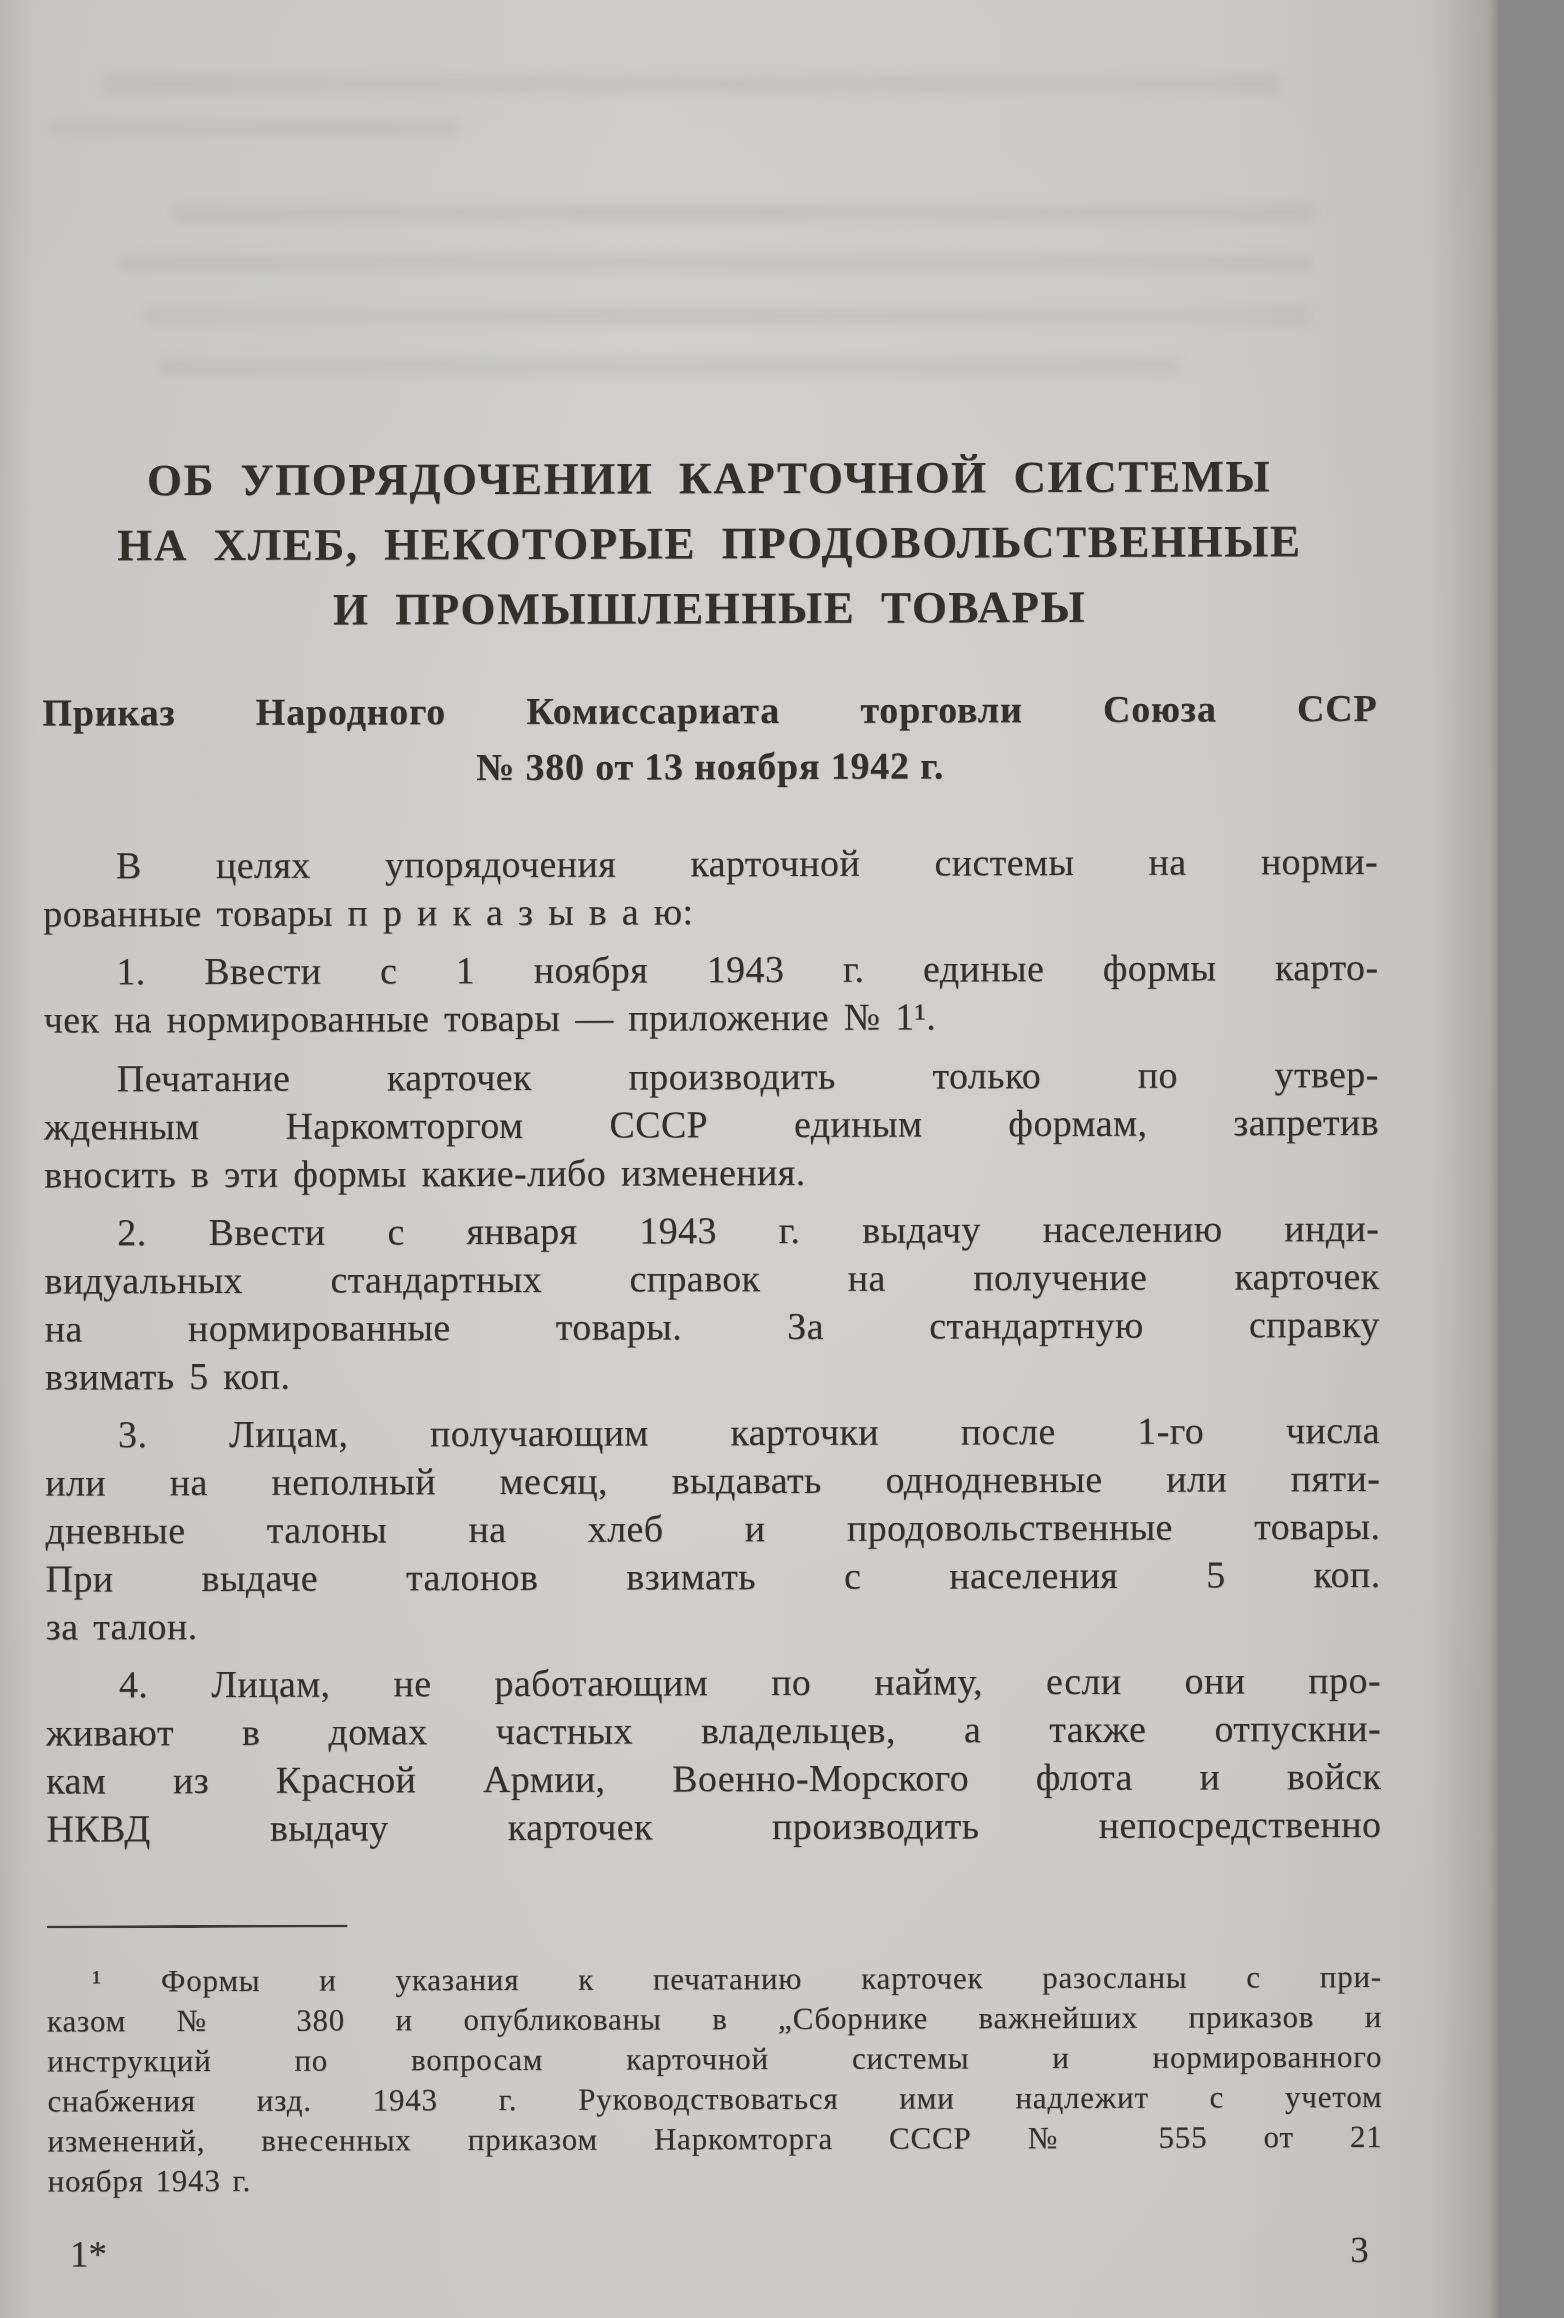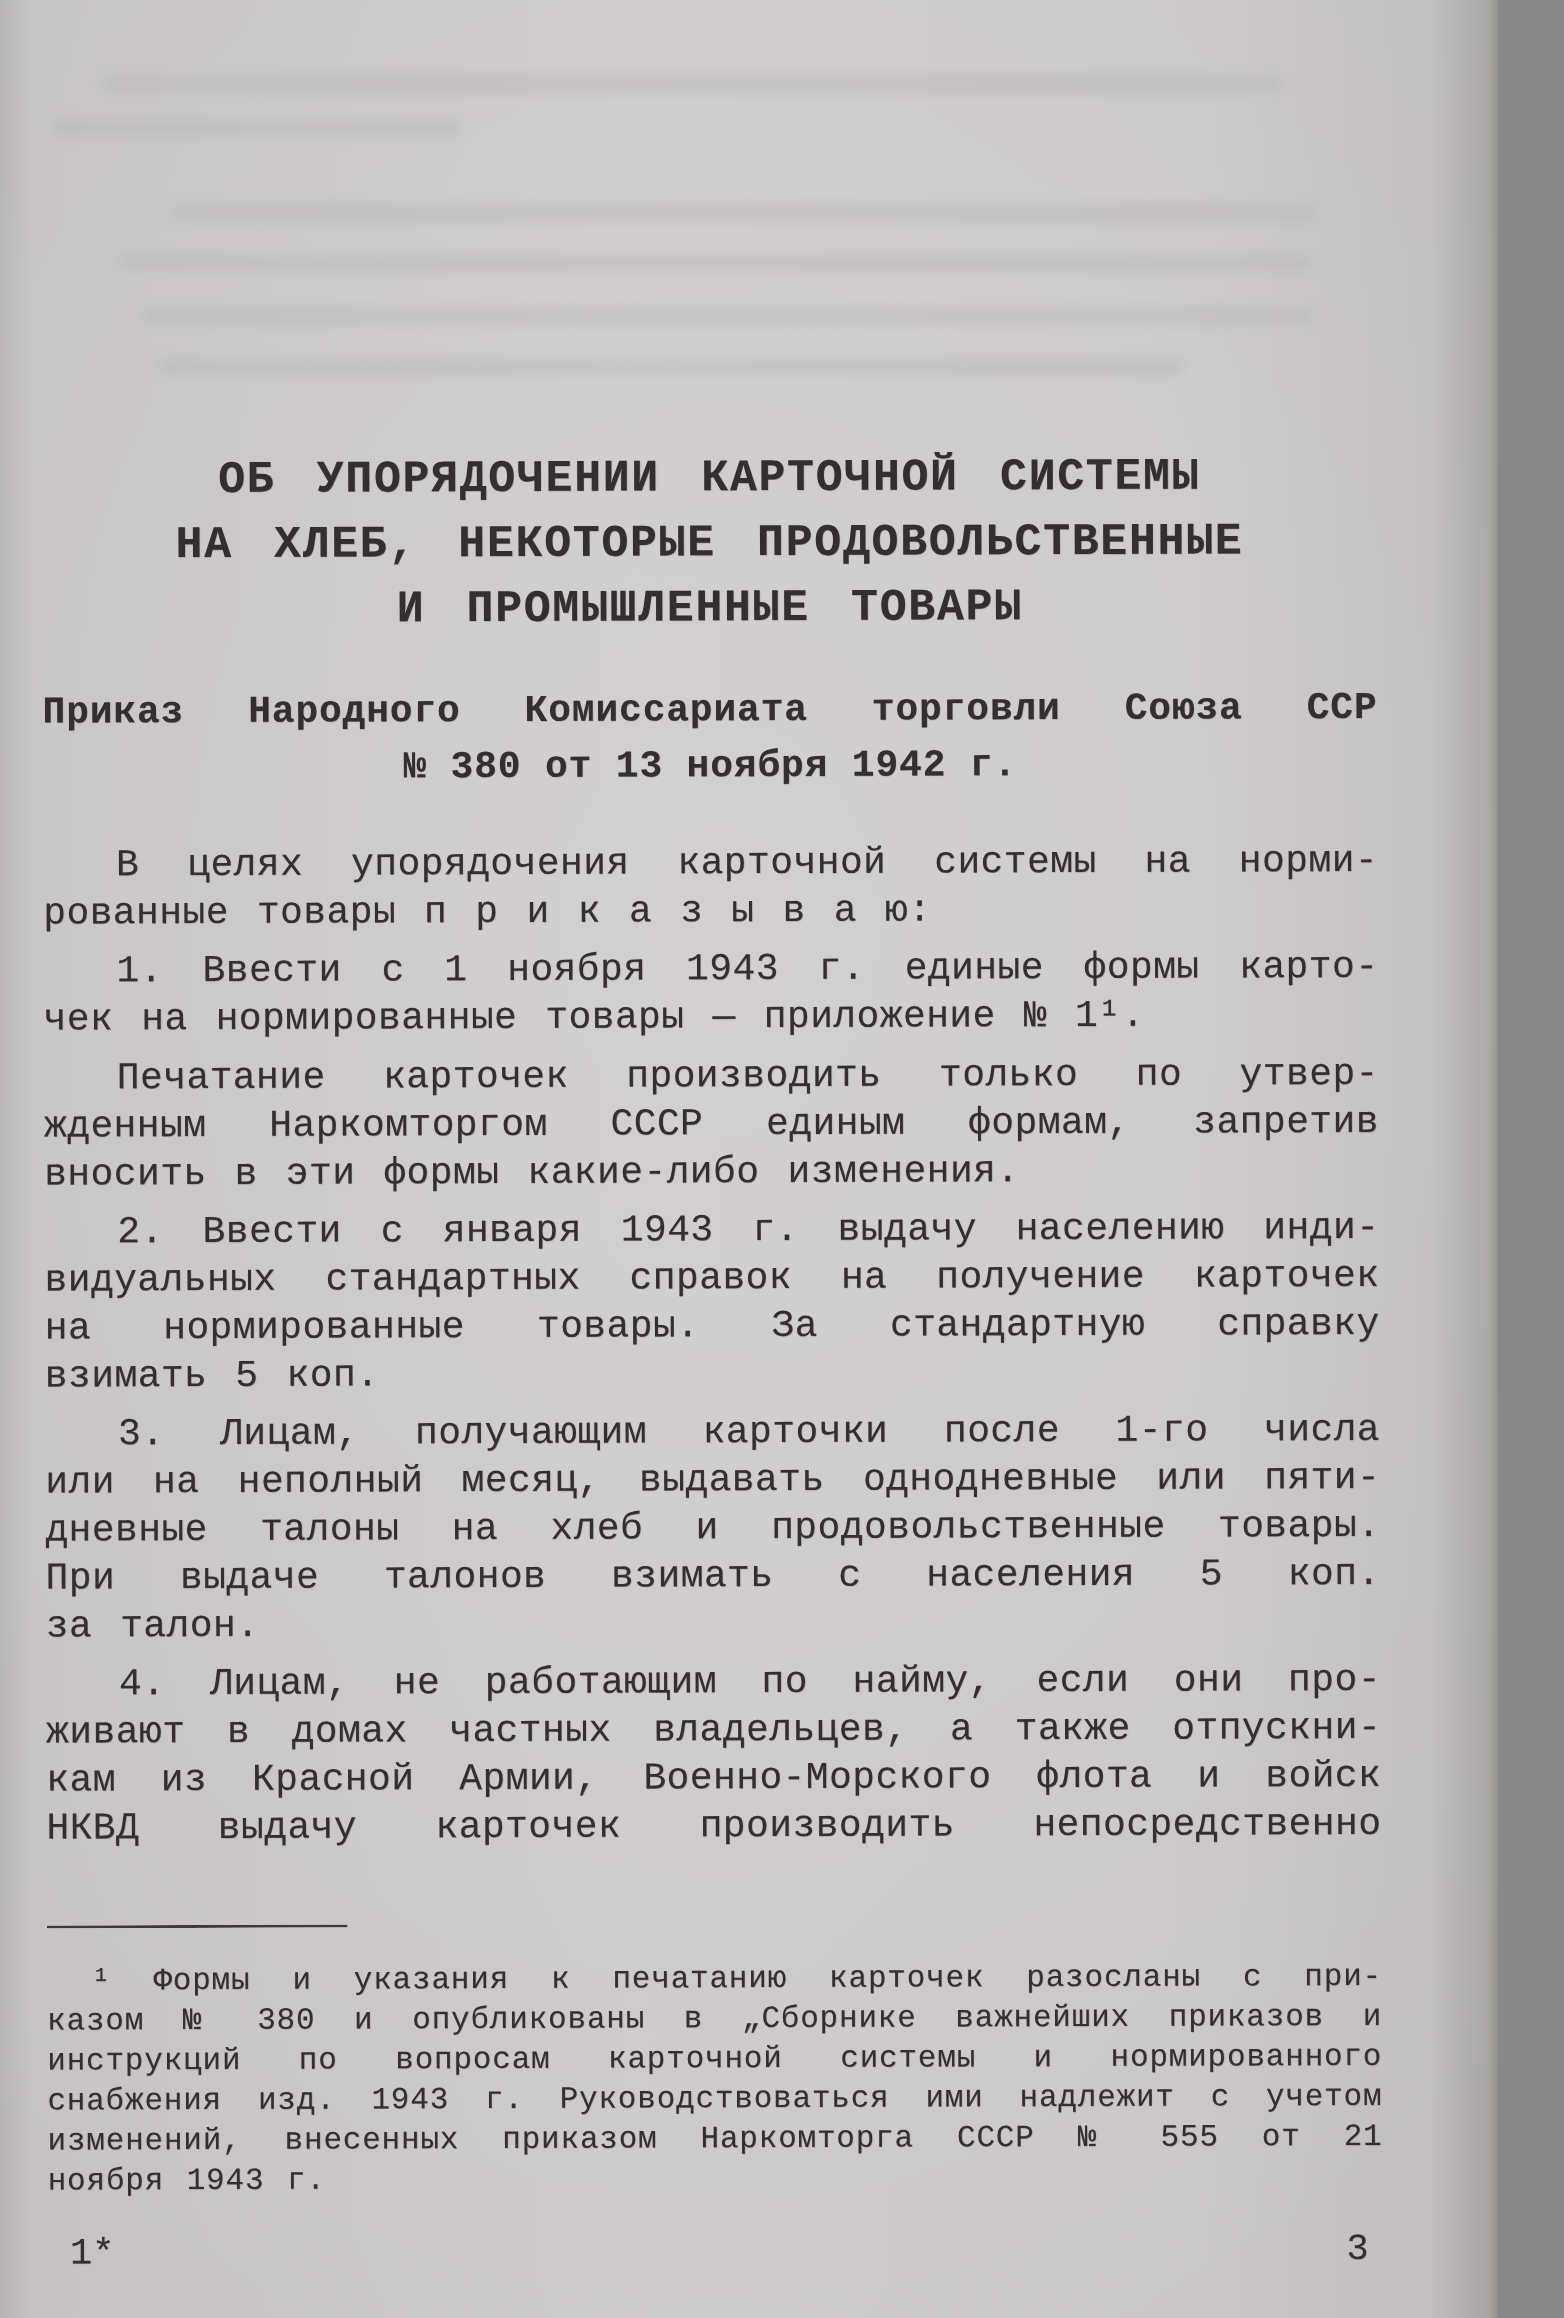--- a/index.html
+++ b/index.html
@@ -9,21 +9,21 @@
   }
   .page {
     position: relative;
     width: 1498px;
     height: 2319px;
     overflow: hidden;
     background:
       radial-gradient(ellipse 130% 110% at 48% 40%, rgba(255,255,255,0.14), rgba(0,0,0,0) 62%),
       linear-gradient(90deg, #b6b5b2 0%, #c5c4c1 2.2%, #cbcac7 42%, #c9c8c5 80%, #c0bfbc 95.5%, #a7a6a3 99.4%, #8f8e8b 100%),
       #c8c7c4;
-    font-family: Liberation Mono, monospace;
+    font-family: Liberation Serif, serif;
     color: #332f2b;
   }
   
   .ghost { position: absolute; left: 0; top: 0; width: 100%; height: 100%; }
   .ghost .g {
     position: absolute;
     background: #b0afab;
     border-radius: 8px;
     filter: blur(5.6px);
     opacity: 0.38;

